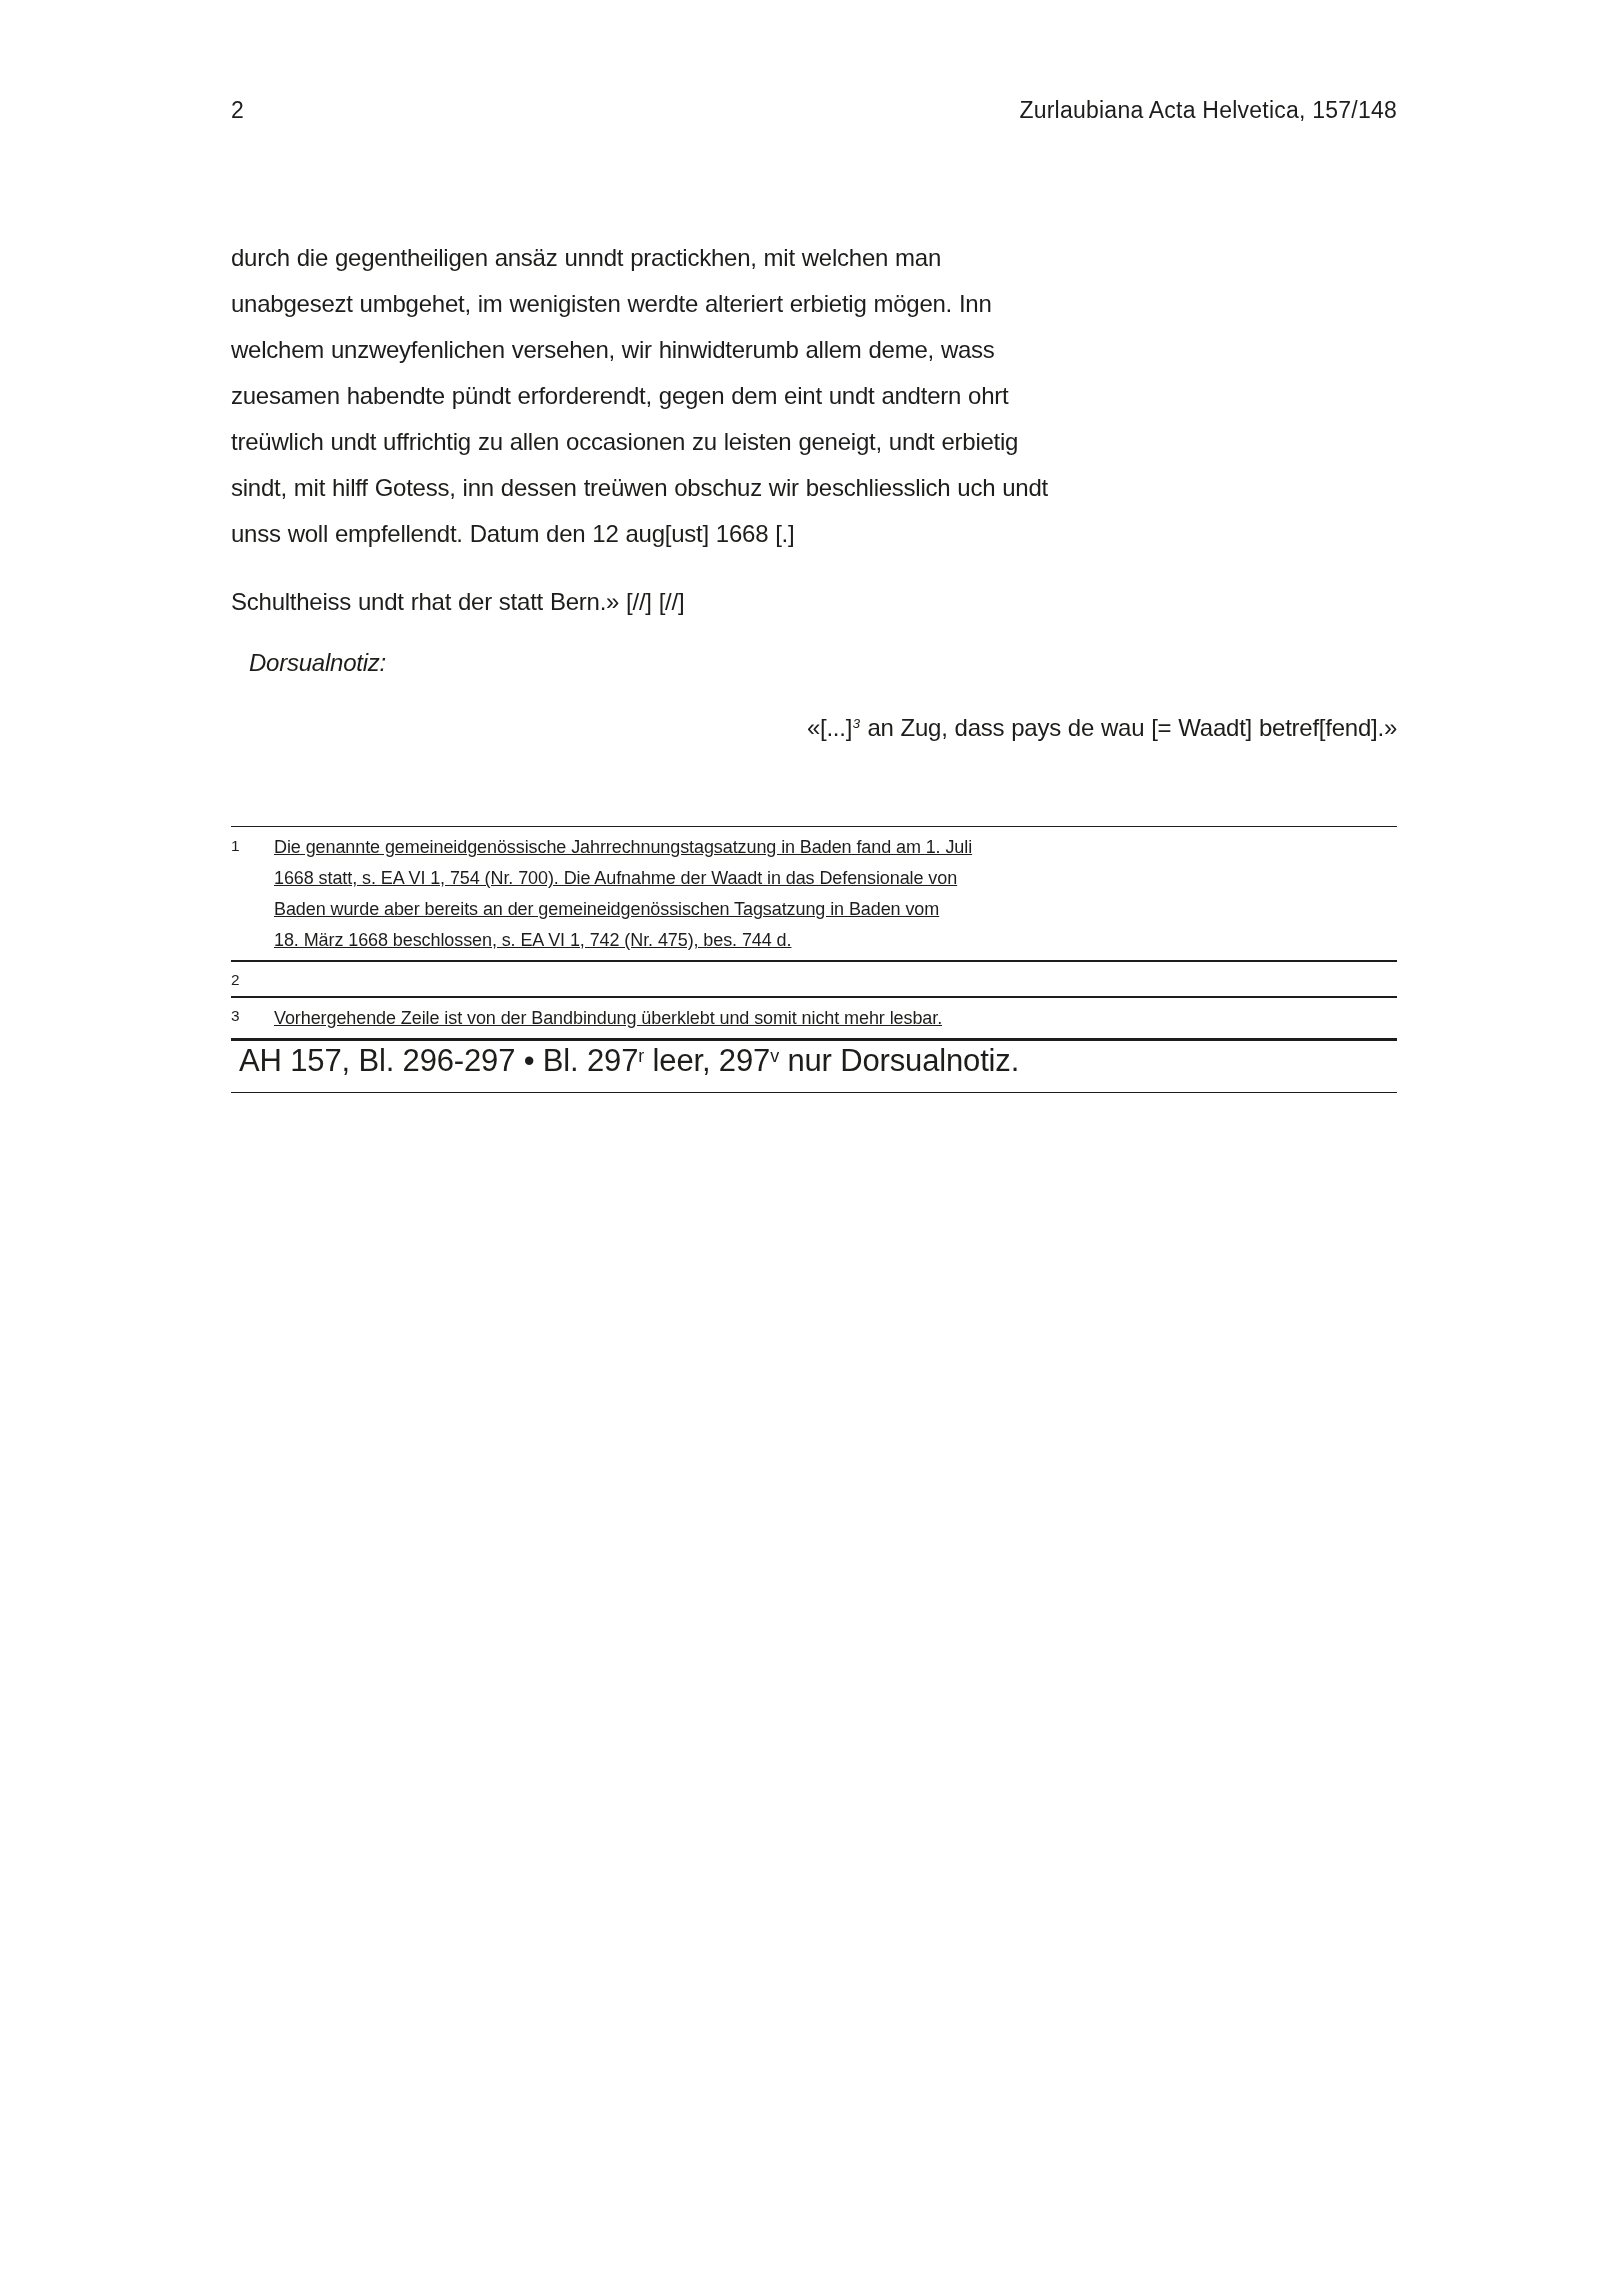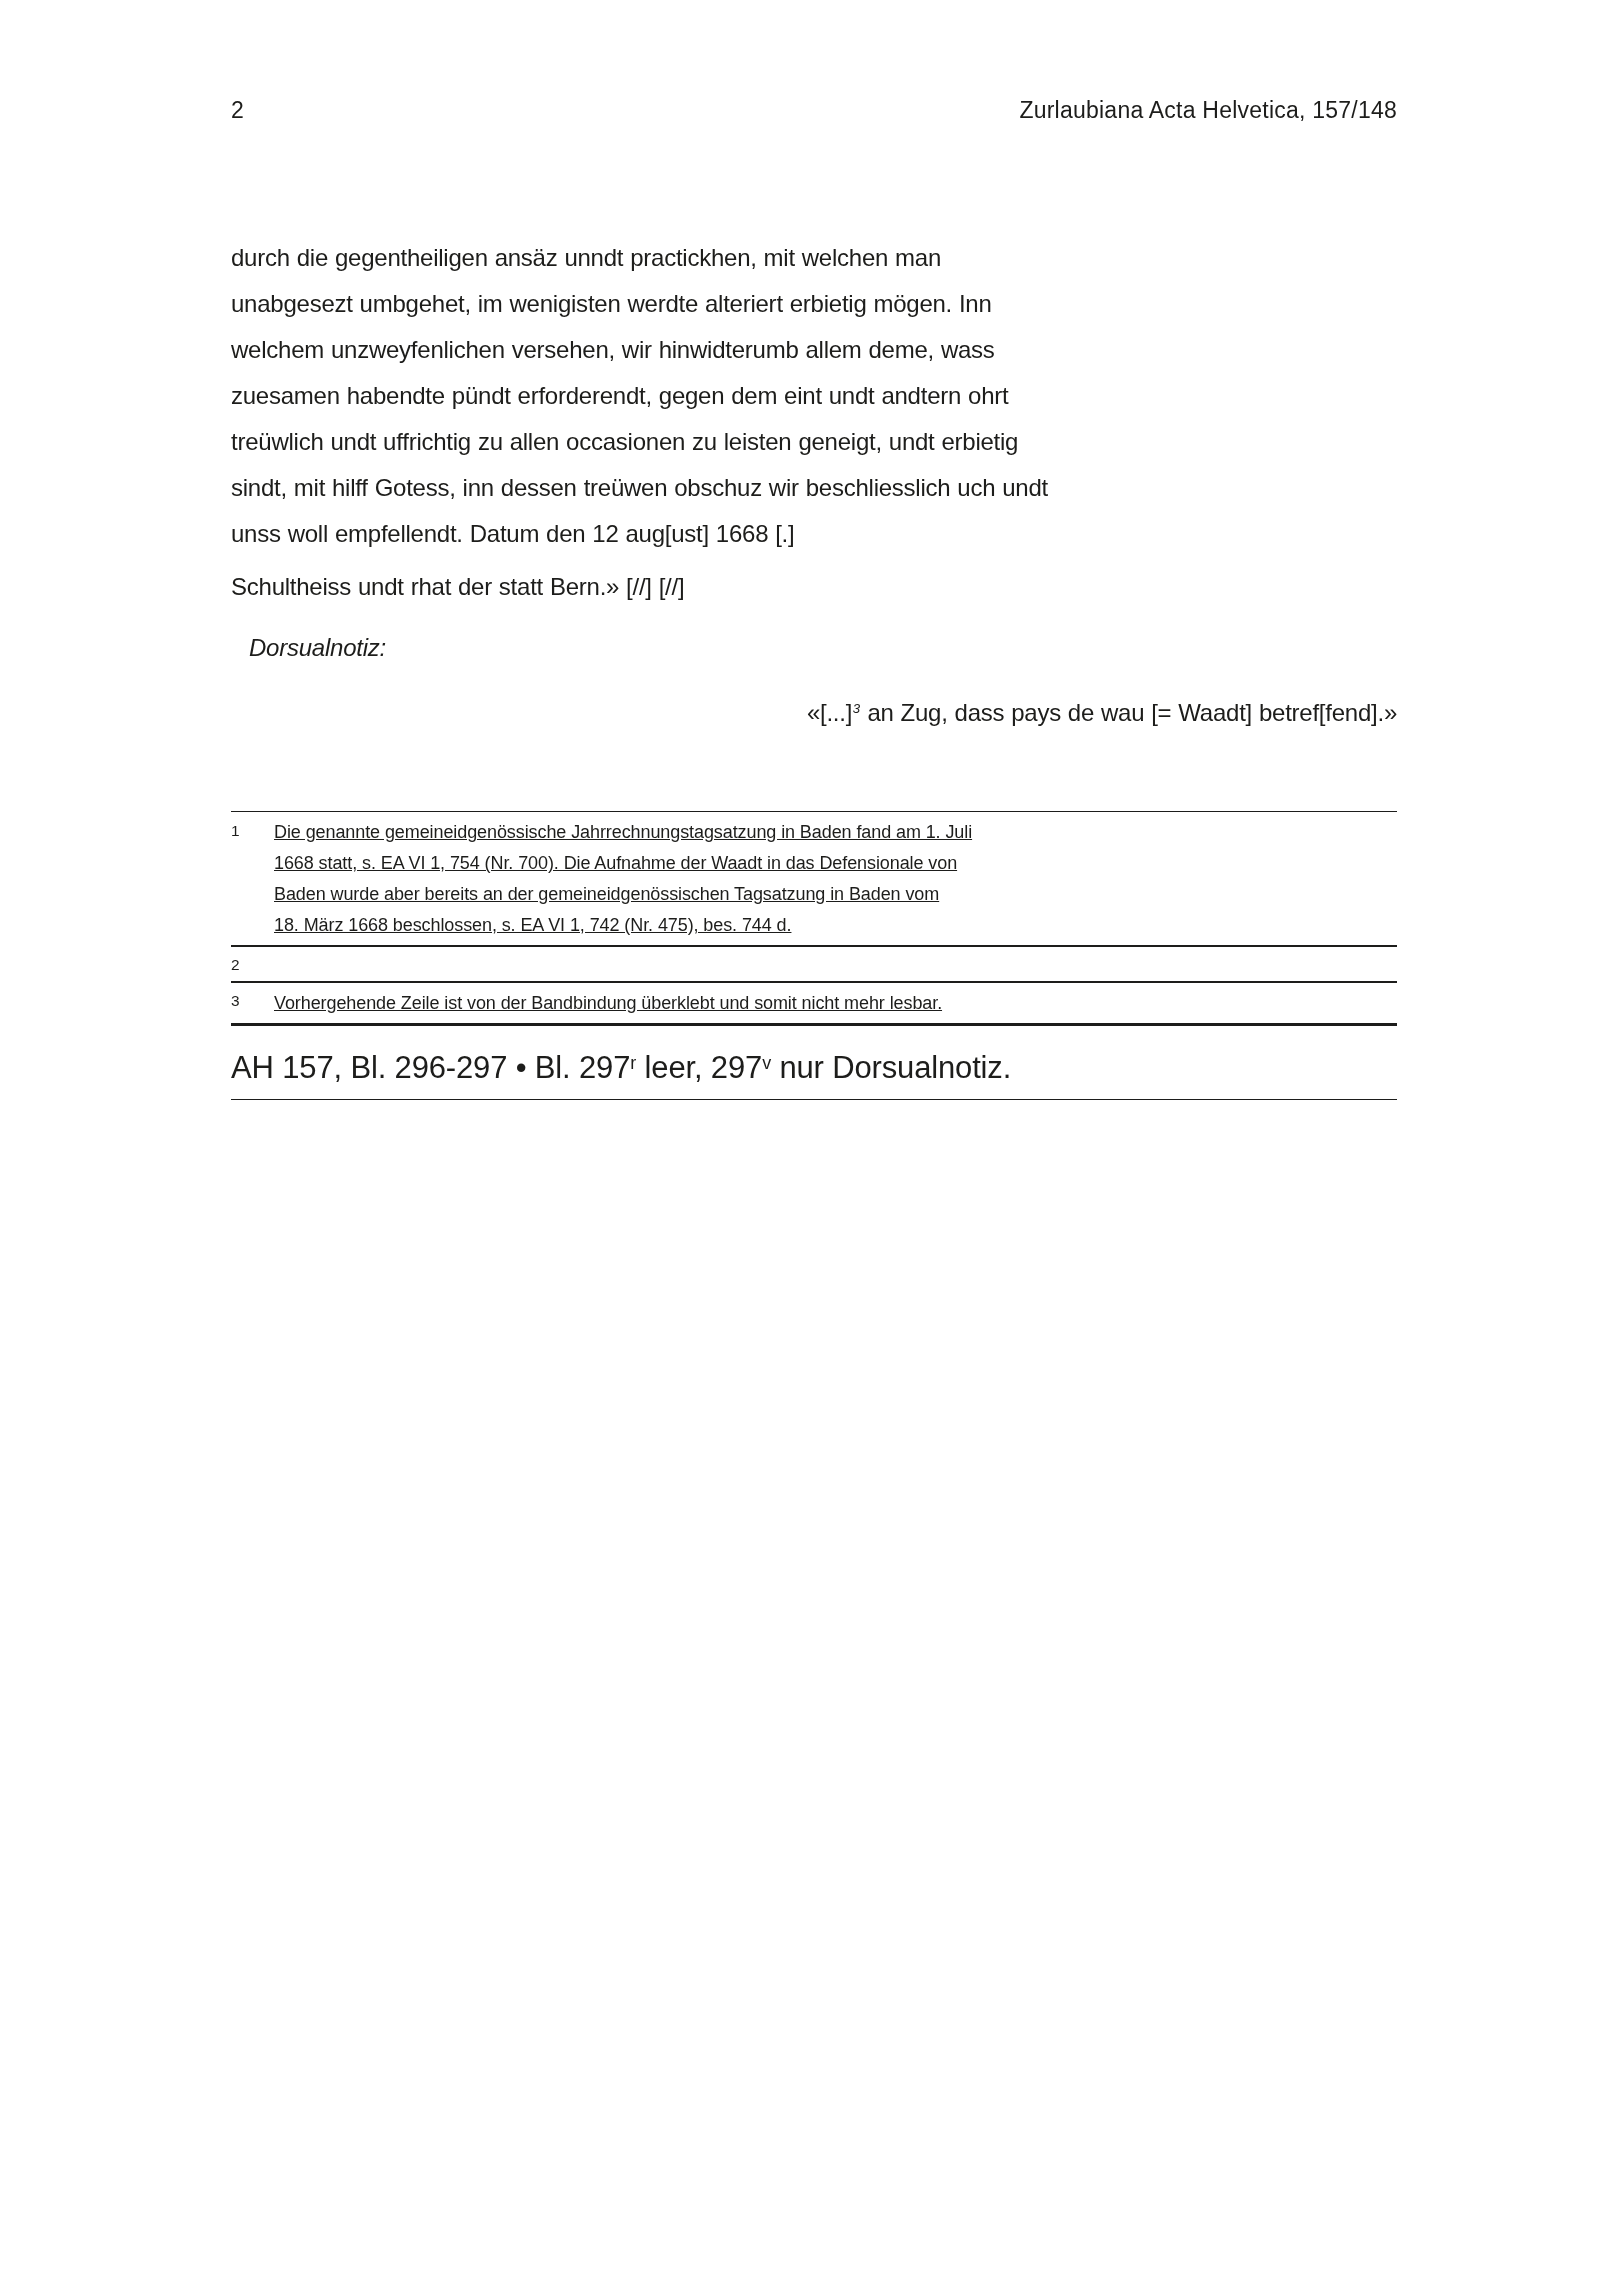--- a/index.html
+++ b/index.html
@@ -23,21 +23,21 @@
     margin-top: 96px;
     display: flex;
     justify-content: space-between;
     align-items: baseline;
     font-size: 23px;
     line-height: 29px;
     letter-spacing: 0.01em;
   }
   .body-para { }
   .p1 { margin-top: 110px; }
-  .p2 { margin-top: 7px; }
+  .p2 { margin-top: 22px; }
   .p3 { margin-top: 14.6px; font-style: italic; margin-left: 18px; }
   .p4 { margin-top: 19px; text-align: right; }
   .body-line {
     font-size: 24px;
     line-height: 46px;
     letter-spacing: -0.01em;
     word-spacing: 0.02em;
     white-space: nowrap;
   }
   .sup-ref {
@@ -73,21 +73,22 @@
   }
   .fn-text { flex: 1 1 auto; }
   .fn-line {
     font-size: 18px;
     line-height: 31px;
     letter-spacing: -0.005em;
     white-space: nowrap;
     text-decoration: underline;
   }
   .source-block {
-    padding: 23px 0 8px 0;
+    padding: 1px 0 8px 0;
+    margin-left: 8px;
   }
   .source-line {
     font-size: 31px;
     line-height: 38px;
     letter-spacing: -0.005em;
     white-space: nowrap;
   }
 </style>
 </head>
 <body>

